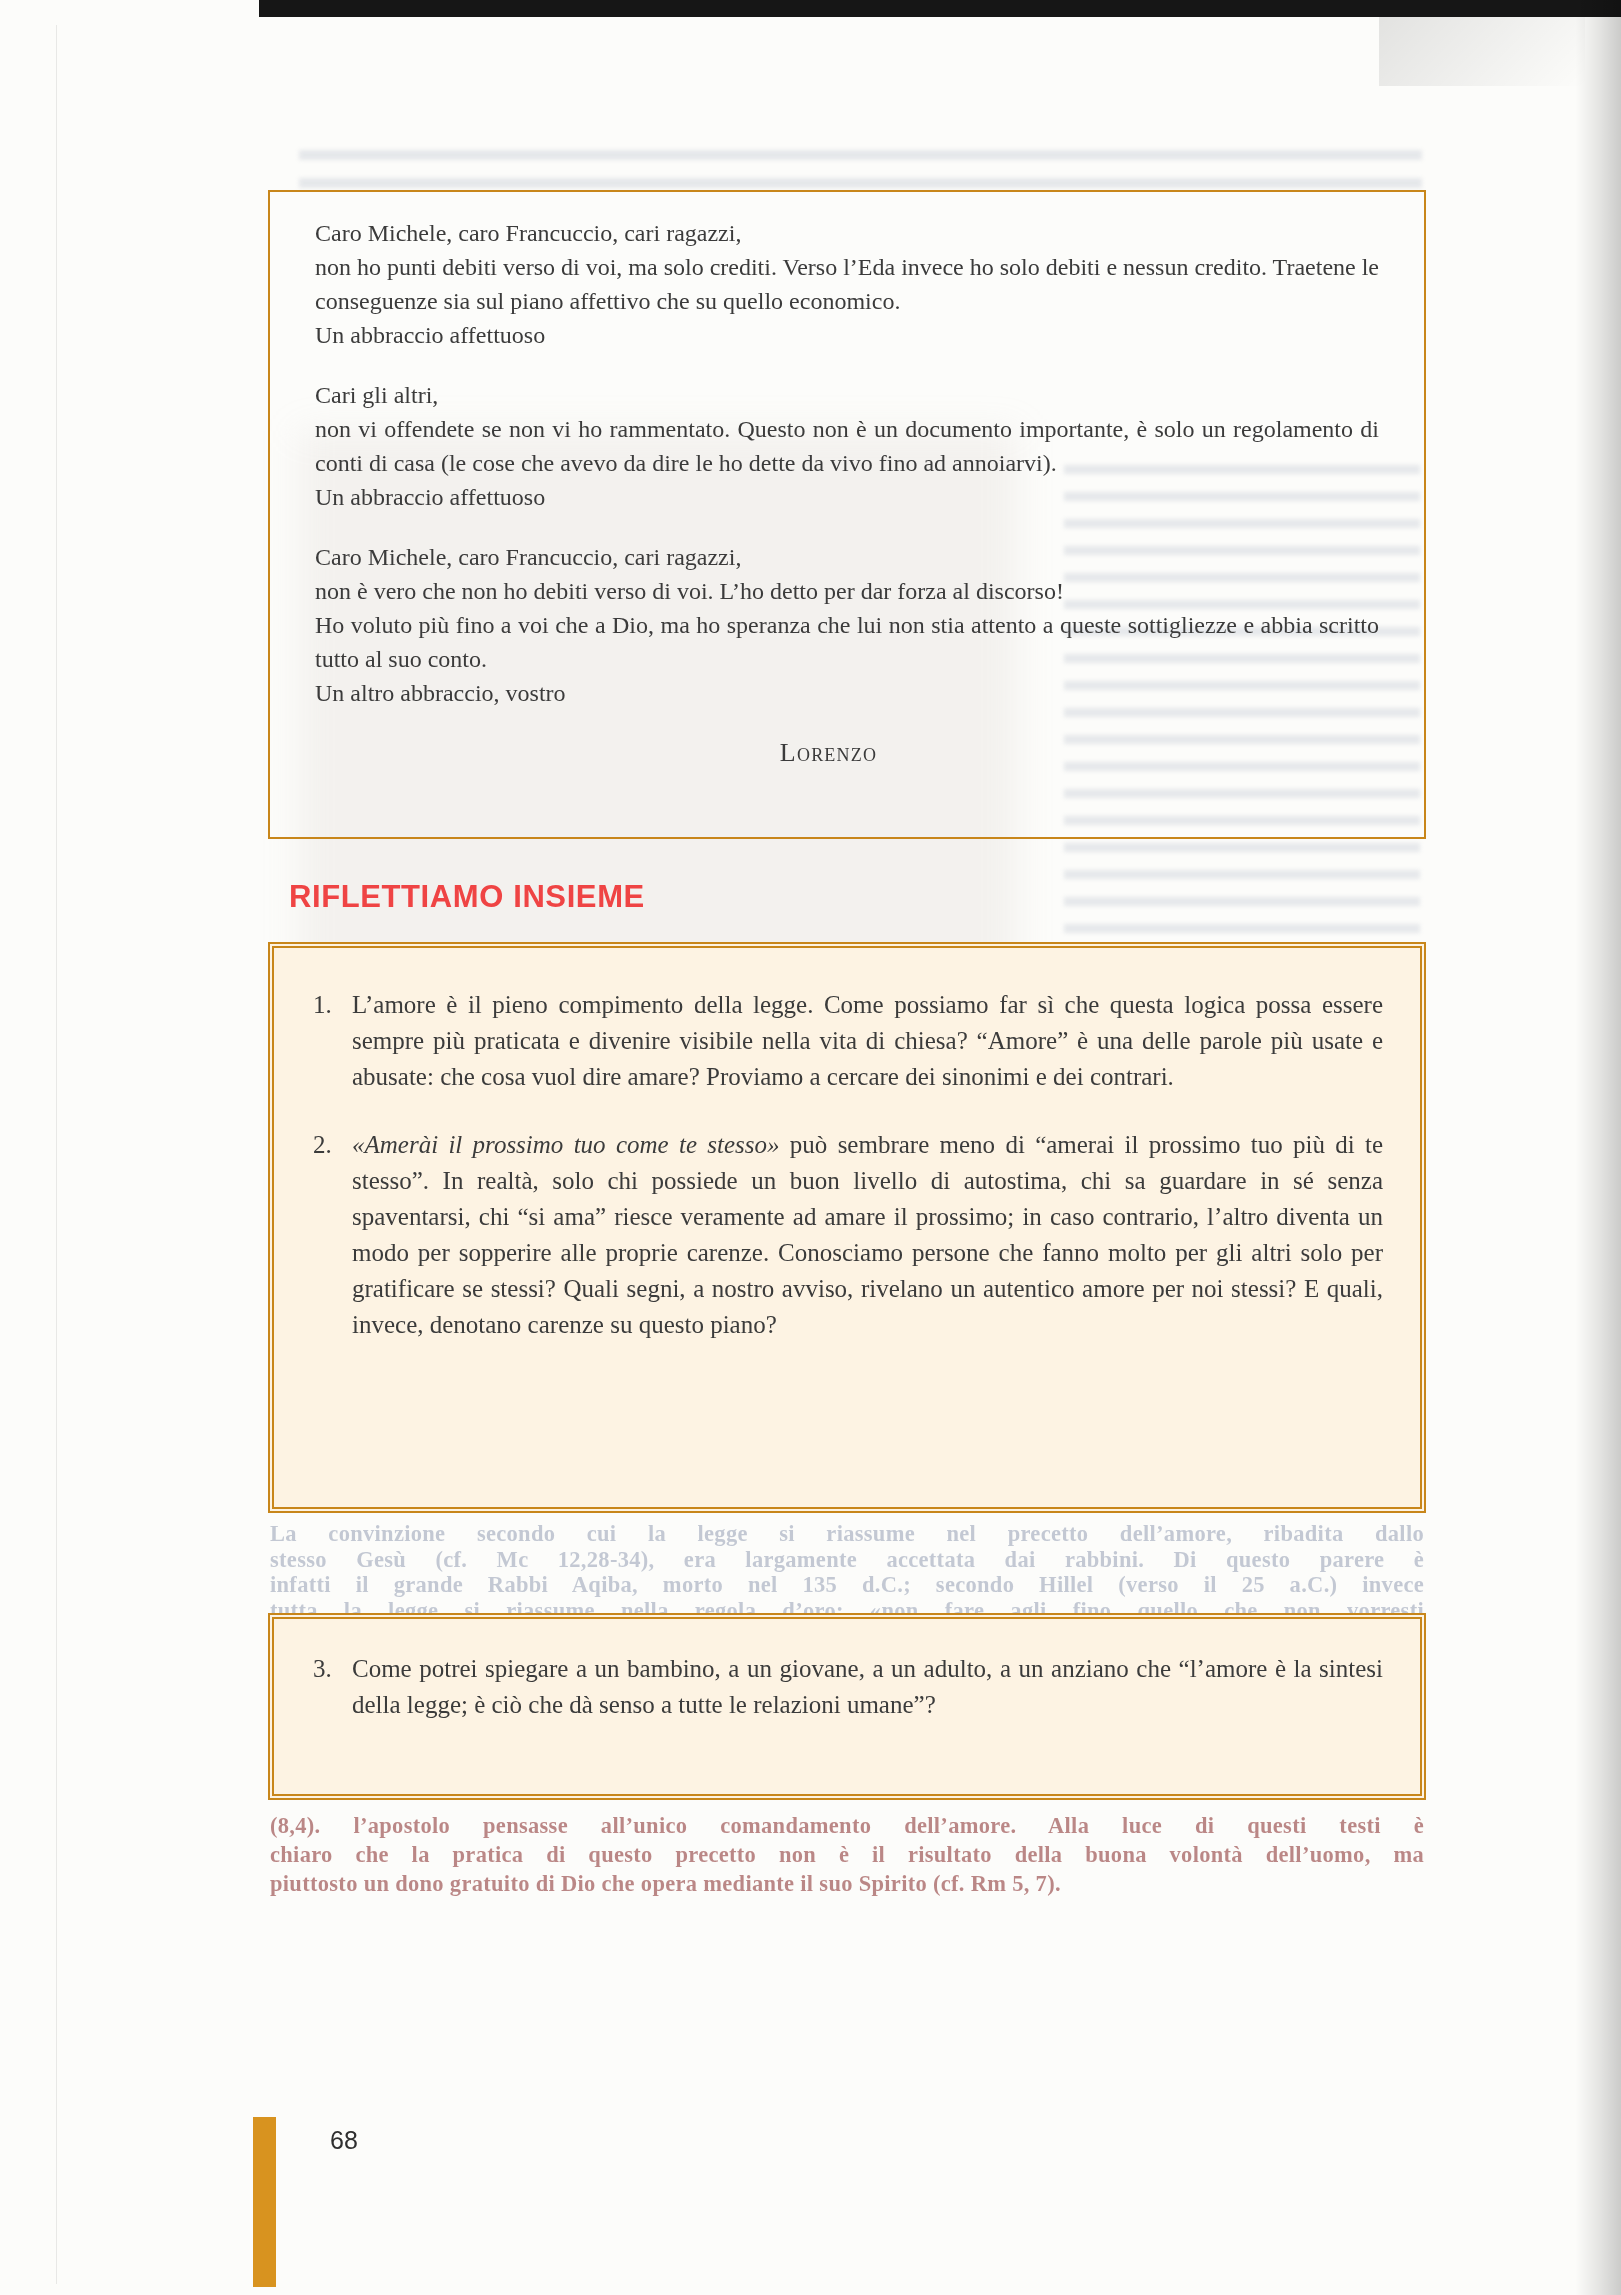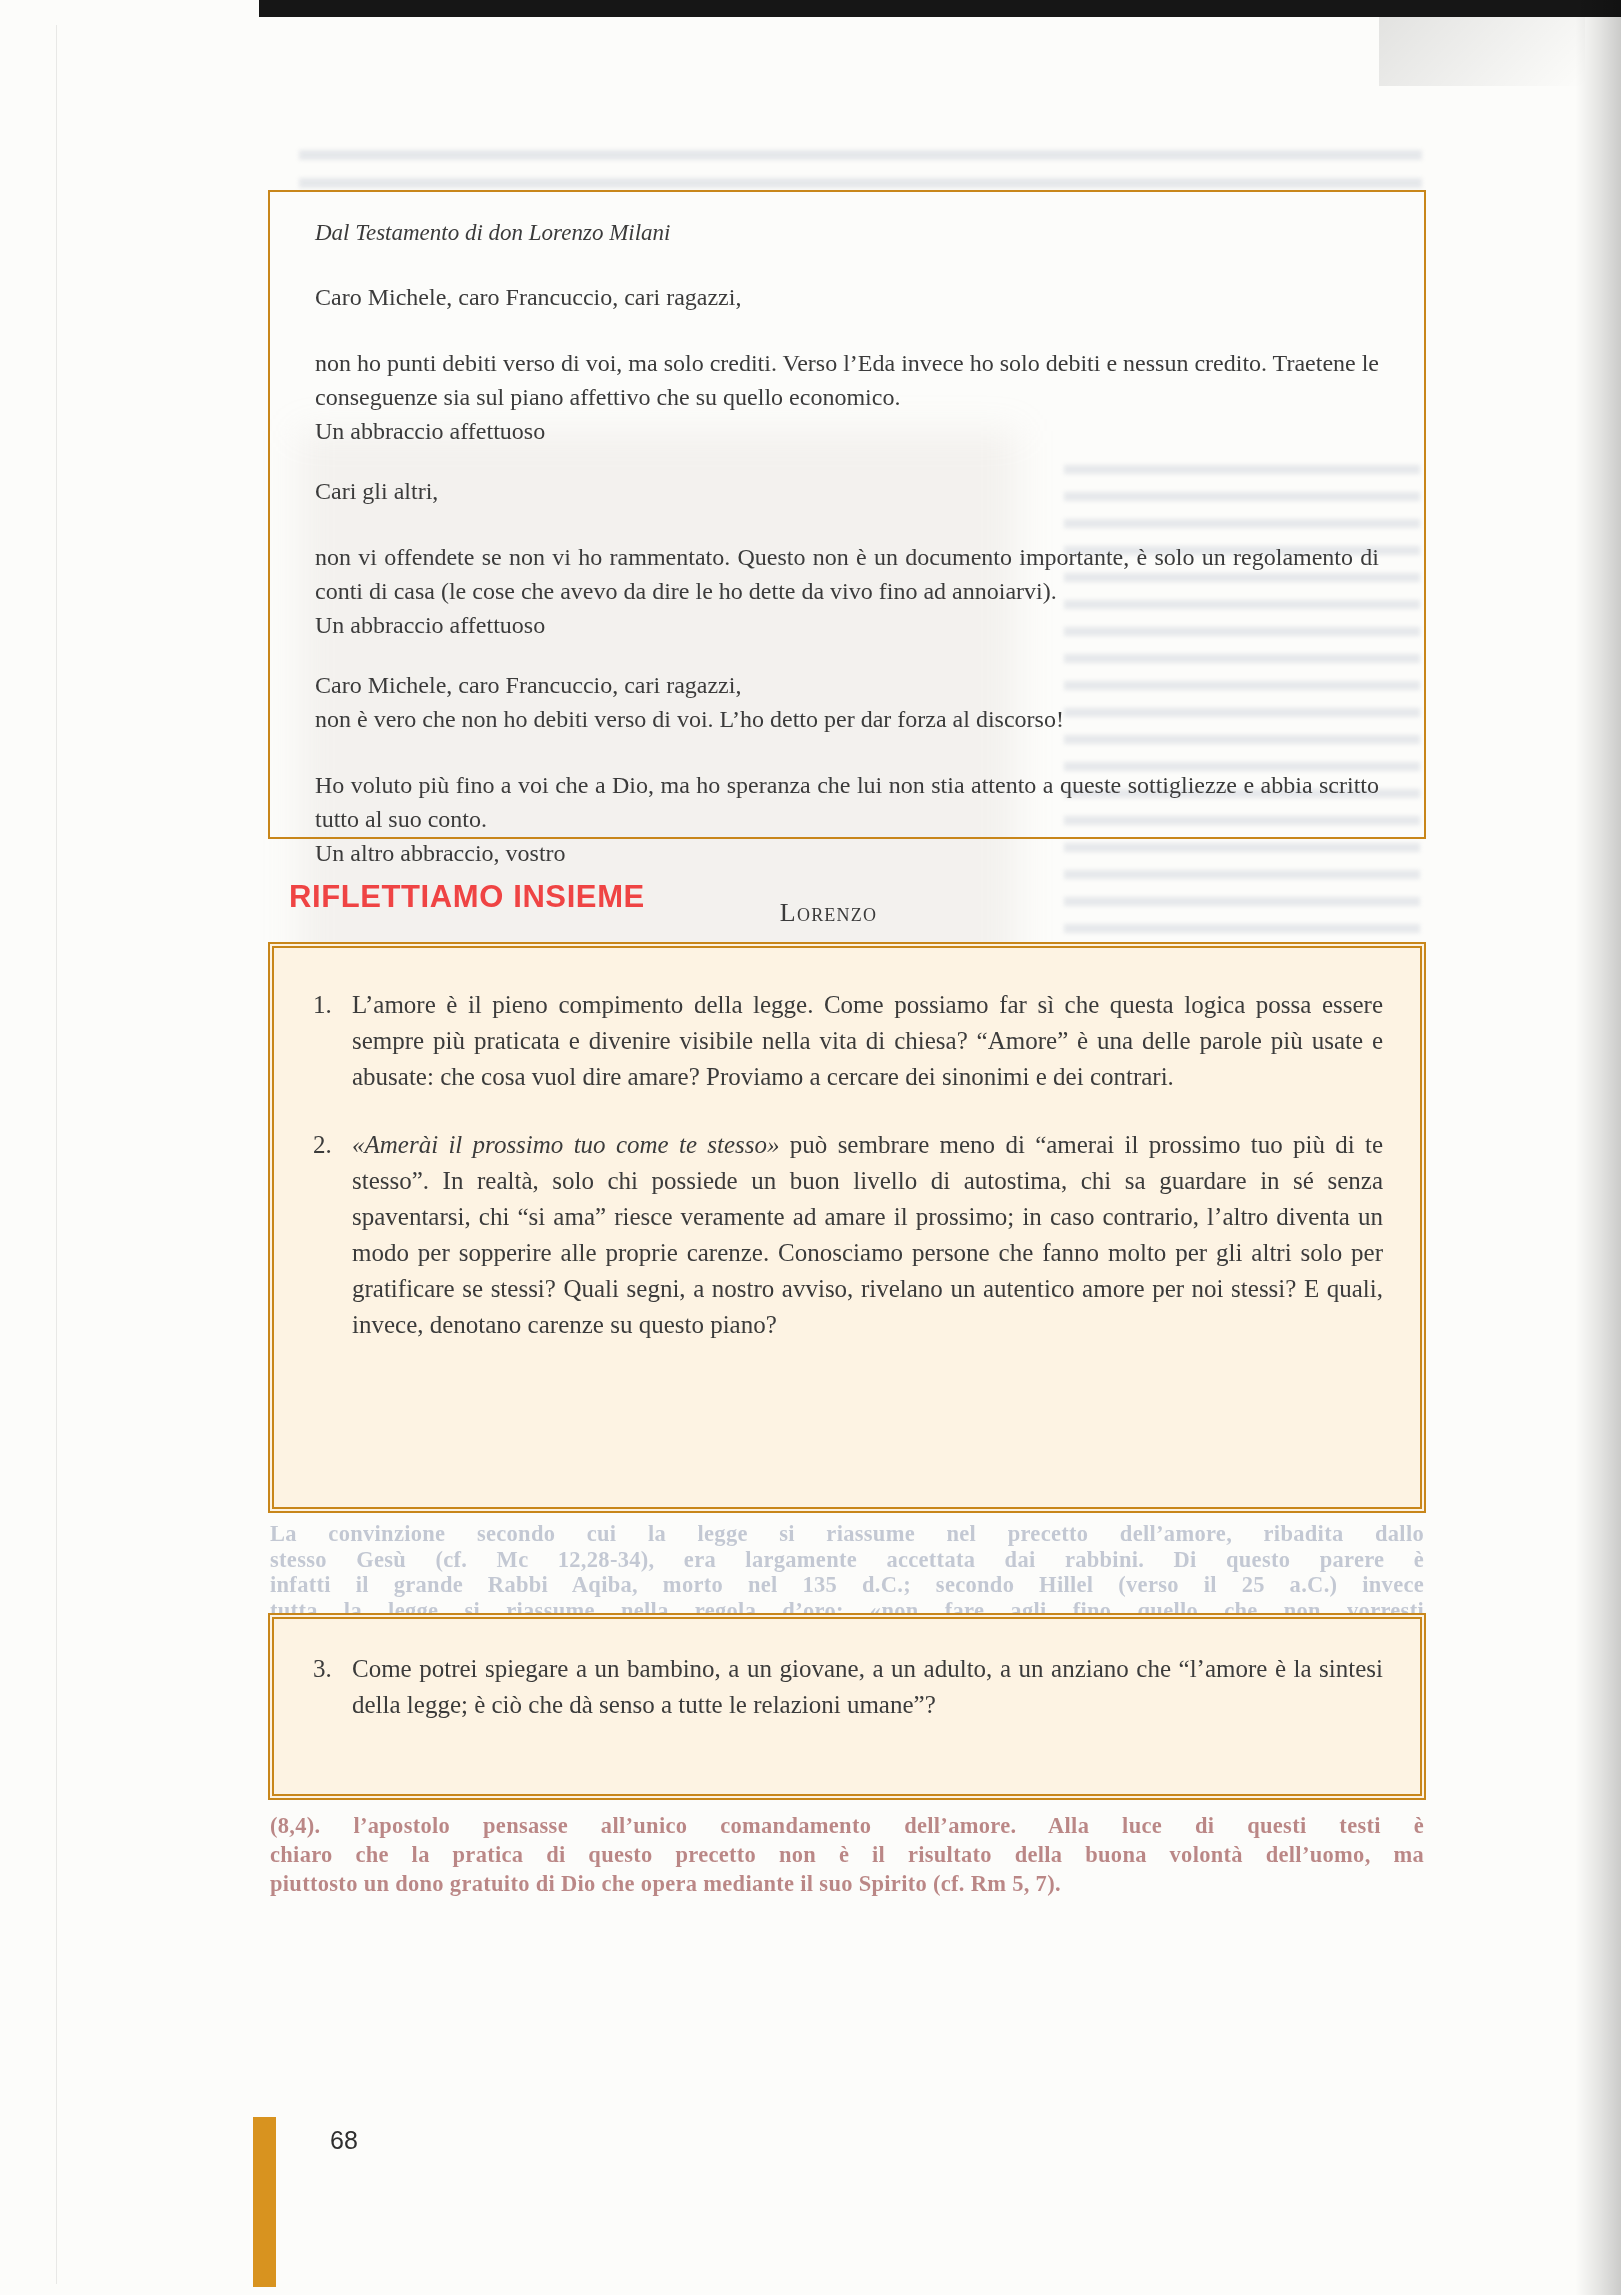--- a/index.html
+++ b/index.html
@@ -84,21 +84,21 @@
   .box3 {
     top: 1613px; height: 187px;
     border: 6.2px double #c8861a;
     background: #fdf3e3;
     padding: 32px 37px 25px 39px;
     font-size: 25px; line-height: 36px;
   }
 
   .t-title { font-style: italic; font-size: 23px; margin-bottom: 30px; }
   .para { margin-bottom: 26px; }
-  .para .body-just { text-align: justify; margin-top: 32px; }
+  .para .body-just { text-align: justify; }
   .sig {
     text-align: center; padding-right: 37px; margin-top: 19px;
     font-variant: small-caps; letter-spacing: 1.2px; font-size: 26px;
   }
 
   .q-item { display: flex; margin-bottom: 32px; }
   .q-item:last-child { margin-bottom: 0; }
   .q-num { width: 39px; flex: none; }
   .q-text { flex: 1; text-align: justify; }
   .ital { font-style: italic; }
@@ -144,21 +144,20 @@
     <div class="st-line">fosse fatto a te», che il Targum offre a commento di Lv 19,18.</div>
   </div>
 
   <div class="showthrough-bottom">
     <div class="st-line jl">(8,4). l’apostolo pensasse all’unico comandamento dell’amore. Alla luce di questi testi è</div>
     <div class="st-line jl">chiaro che la pratica di questo precetto non è il risultato della buona volontà dell’uomo, ma</div>
     <div class="st-line">piuttosto un dono gratuito di Dio che opera mediante il suo Spirito (cf. Rm 5, 7).</div>
   </div>
 
   <div class="box box1">
-    <div class="t-title">Dal Testamento di don Lorenzo Milani</div>
 
     <div class="para">
       <div>Caro Michele, caro Francuccio, cari ragazzi,</div>
       <div class="body-just">non ho punti debiti verso di voi, ma solo crediti. Verso l’Eda invece ho solo debiti e nessun credito. Traetene le conseguenze sia sul piano affettivo che su quello economico.</div>
       <div>Un abbraccio affettuoso</div>
     </div>
 
     <div class="para">
       <div>Cari gli altri,</div>
       <div class="body-just">non vi offendete se non vi ho rammentato. Questo non è un documento importante, è solo un regolamento di conti di casa (le cose che avevo da dire le ho dette da vivo fino ad annoiarvi).</div>

